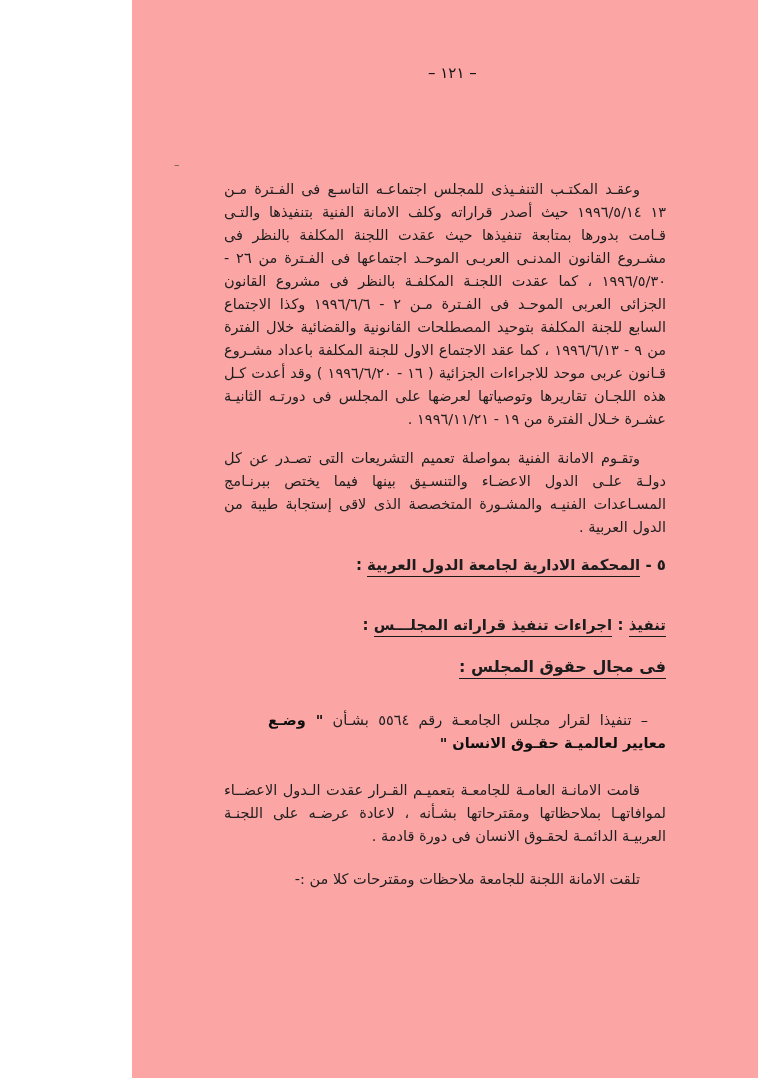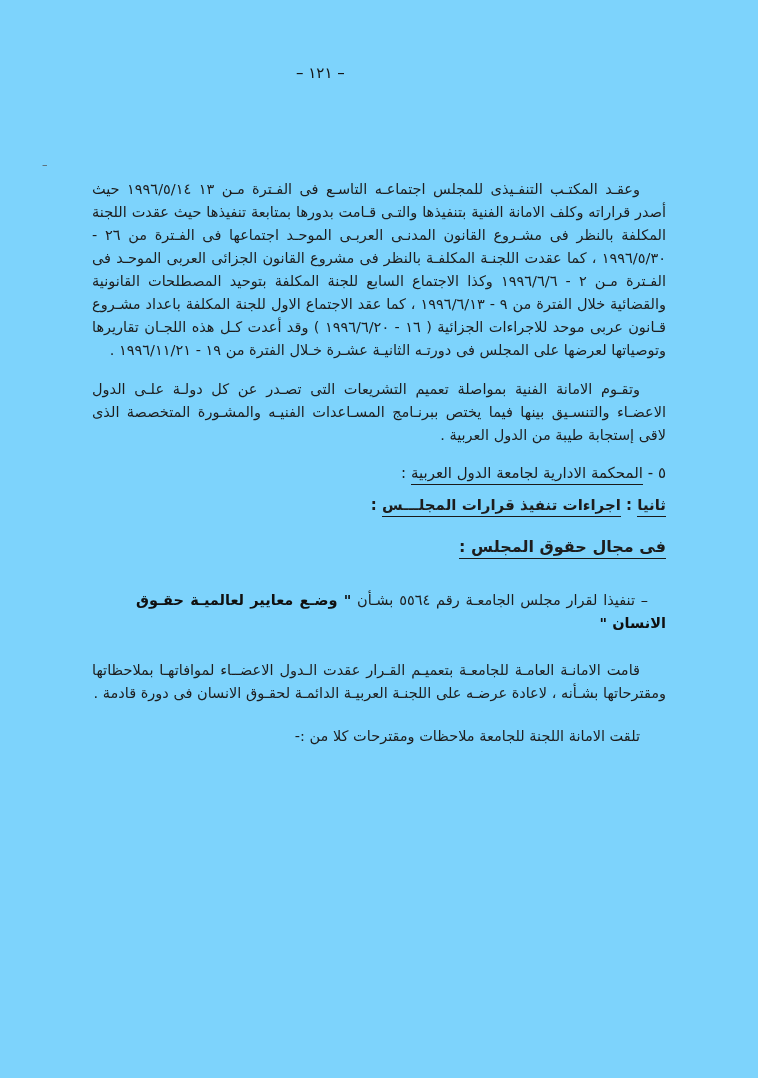--- a/index.html
+++ b/index.html
@@ -2,23 +2,23 @@
 <html lang="ar" dir="rtl"><head>
 <meta charset="utf-8">
 <style>
   html, body {
     margin: 0;
     padding: 0;
     background: #ffffff;
   }
   .page {
     position: relative;
-    width: 758px;
+    width: 626px;
     height: 1078px;
-    background: #7dd3fc;
+    background: #fca5a5;
     overflow: hidden;
     direction: rtl;
     font-family: "DejaVu Sans", sans-serif;
     color: #1d1d1d;
   }
   .page-number {
     position: absolute;
     top: 64px;
     left: 296px;
     font-size: 15px;
@@ -55,22 +55,22 @@
     color: #0d0d0d;
   }
   .para.exec { margin-bottom: 16px; }
   .para.secretariat { }
   .heading {
     margin: 0 0 18px 0;
     font-size: 15px;
     line-height: 24px;
   }
   .heading-court {
-    font-weight: normal;
-    margin-bottom: 8px;
+    font-weight: bold;
+    margin-bottom: 36px;
   }
   .heading-second {
     font-weight: bold;
     margin-bottom: 18px;
   }
   .heading-rights {
     font-weight: bold;
     font-size: 16px;
     margin-bottom: 30px;
   }
@@ -102,23 +102,23 @@
     <p class="para secretariat indent">وتقـوم الامانة الفنية بمواصلة تعميم التشريعات التى تصـدر عن كل دولـة علـى الدول الاعضـاء والتنسـيق بينها فيما يختص ببرنـامج المسـاعدات الفنيـه والمشـورة المتخصصة الذى لاقى إستجابة طيبة من الدول العربية .</p>
 
     <h3 class="heading heading-court">
       <span>٥ -</span>
       <span class="underline">المحكمة الادارية لجامعة الدول العربية</span>
       <span>:</span>
     </h3>
 
 
     <h3 class="heading heading-second">
-      <span class="underline">ثانيا</span>
+      <span class="underline">تنفيذ</span>
       <span>:</span>
-      <span class="underline">اجراءات تنفيذ قرارات المجلـــس</span>
+      <span class="underline">اجراءات تنفيذ قراراته المجلـــس</span>
       <span>:</span>
     </h3>
 
     <h3 class="heading heading-rights">
       <span class="underline">فى مجال حقوق المجلس :</span>
     </h3>
 
     <p class="para resolution">
       <span>–</span>
       <span>تنفيذا لقرار مجلس الجامعـة رقم ٥٥٦٤ بشـأن</span>

